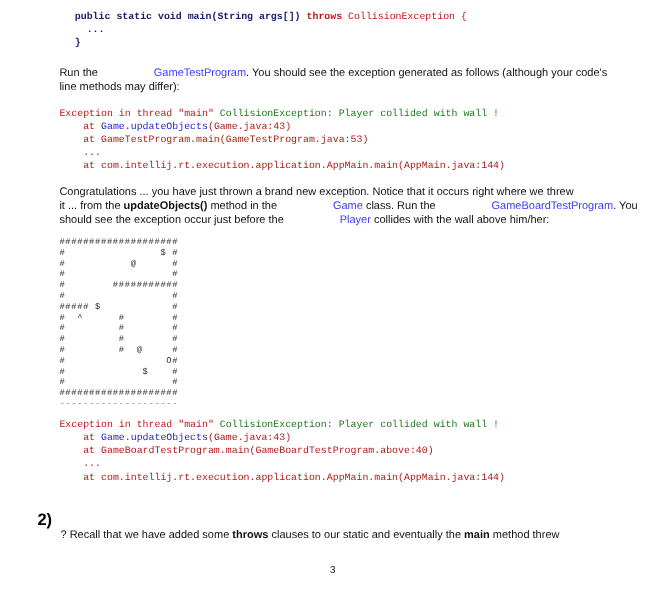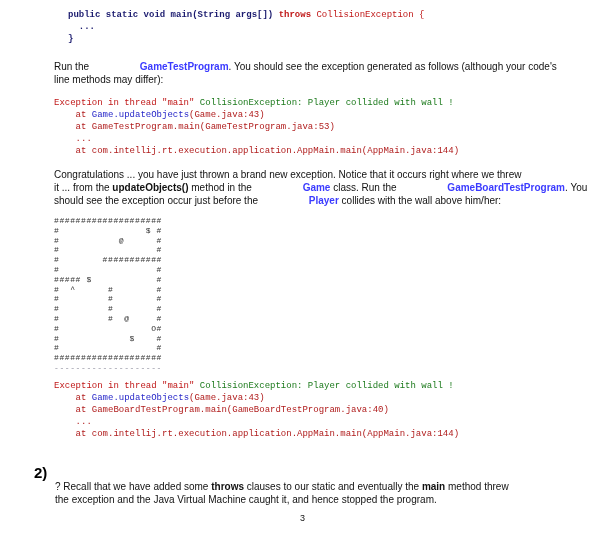--- a/index.html
+++ b/index.html
@@ -10,21 +10,21 @@
 
   .code-sig { left:68px; top:9px; font-size:9px; line-height:12px; white-space:pre; }
   .navy { color:#1a1a6e; font-weight:bold; }
   .kw-red { color:#c01818; font-weight:bold; }
   .red { color:#c01818; }
   .green { color:#1c7a1c; font-weight:normal; }
   .blue { color:#2626c8; }
   .darkred { color:#b01c1c; }
 
   .para { font-size:10px; line-height:13px; color:#111; }
-  .link { color:#3b3bff; font-weight:bold;padding-left:48px; }
+  .link { color:#3b3bff; font-weight:normal;padding-left:48px; }
   .b { font-weight:bold;text-align:right; }
 
   .trace { font-size:9px; line-height:12px; white-space:pre; }
   .grid { font-size:8px; line-height:9.8px; white-space:pre; color:#333; letter-spacing:0.6px; }
   .sep { color:#8a8a9a; }
   .step-num { font-size:15px; font-weight:bold; color:#000; }
 </style>
 </head>
 <body>
 
@@ -61,24 +61,23 @@
 <span>#         #        #</span>
 <span>#         #  @     #</span>
 <span>#                 O#</span>
 <span>#             $    #</span>
 <span>#                  #</span>
 <span>####################</span>
 <span class="sep">--------------------</span></div>
 
 <div class="abs mono trace" style="left:54px; top:380px;"><span class="red">Exception in thread "main" </span><span class="green">CollisionException: Player collided with wall !</span>
 <span class="darkred">    at </span><span class="blue">Game.updateObjects</span><span class="darkred">(Game.java:43)</span>
-<span class="darkred">    at </span><span class="darkred">GameBoardTestProgram.main(GameBoardTestProgram.java:40)</span>
+<span class="darkred">    at </span><span class="darkred">GameBoardTestProgram.main(GameBoardTestProgram.above:40)</span>
 <span class="darkred">    ...</span>
 <span class="darkred">    at </span><span class="darkred">com.intellij.rt.execution.application.AppMain.main(AppMain.java:144)</span></div>
 
 <div class="abs sans step-num" style="left:34px; top:464px;">2)</div>
 <div class="abs sans para" style="left:55px; top:467px; width:540px;">
   <br>
   <span>?  Recall that we have added some </span><span class="b">throws</span><span> clauses to our static and eventually the </span><span class="b">main</span><span> method threw</span><br>
-  <span>the exception and the Java Virtual Machine caught it, and hence stopped the program.</span>
 </div>
 
 <div class="abs sans" style="left:300px; top:513px; font-size:9px; color:#111;">3</div>
 
 </body></html>

